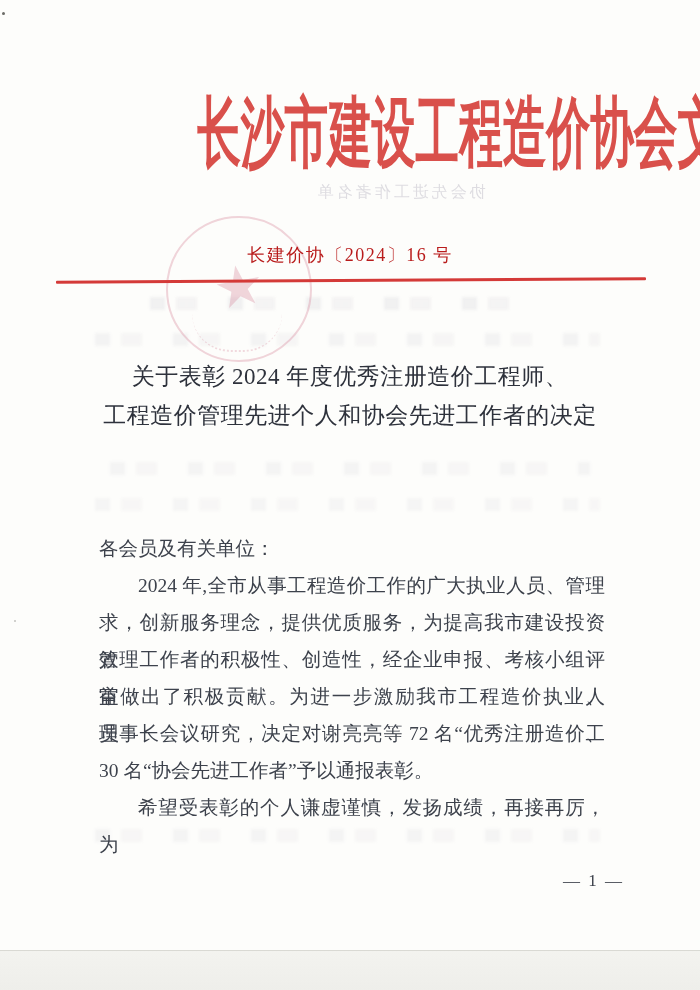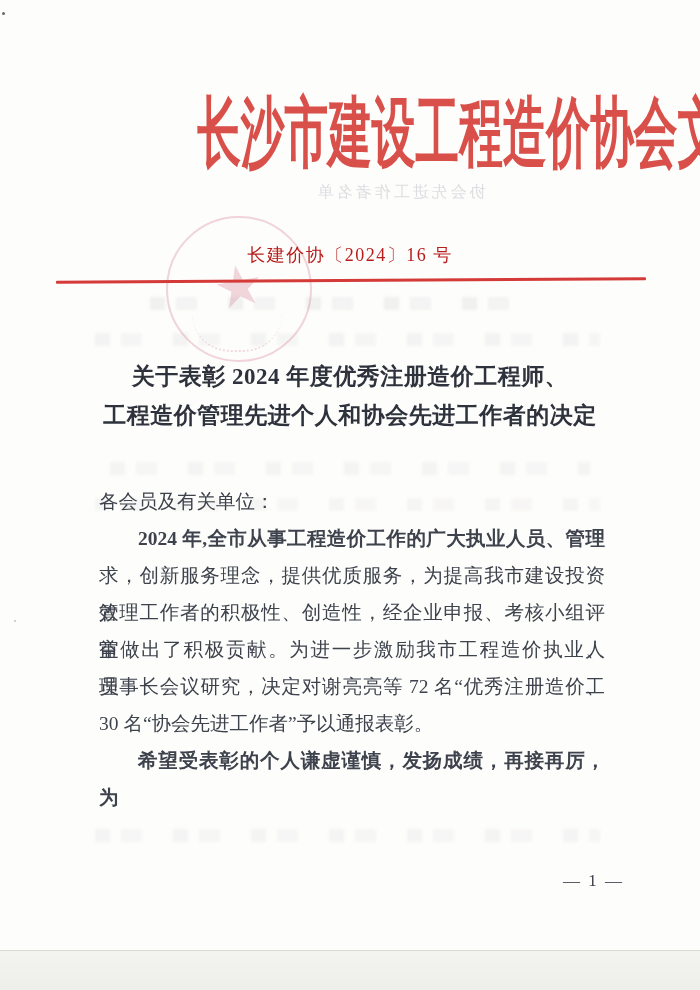--- a/index.html
+++ b/index.html
@@ -77,34 +77,34 @@
     text-align:center;font-size:18px;letter-spacing:1.5px;color:#b91c1c;
   }
   .red-rule{
     position:absolute;left:56px;top:279px;width:590px;height:3px;
     background:#d43a38;border-radius:1px;transform:rotate(-0.35deg);
   }
 
   
   .doc-title{
     position:absolute;left:0;top:357px;width:700px;
-    text-align:center;font-size:23px;font-weight:bold;
+    text-align:center;font-size:23px;font-weight:normal;
     line-height:39px;color:#2e323c;letter-spacing:0.5px;
   }
 
   
   .body-block{
-    position:absolute;left:99px;top:483px;width:506px;
+    position:absolute;left:99px;top:530px;width:506px;
     font-size:19.5px;color:#3d424c;
   }
   .body-line{height:37px;line-height:37px;white-space:nowrap;}
   .body-line.just{
     white-space:normal;text-align:justify;text-align-last:justify;
   }
-  .body-line.indent{text-indent:39px;font-weight:bold;}
+  .body-line.indent{text-indent:39px;}
 
   .page-number{
     position:absolute;top:871px;right:76px;
     font-size:17px;letter-spacing:2px;color:#3c414b;
   }
 </style>
 </head>
 <body>
 
 <div class="page">

